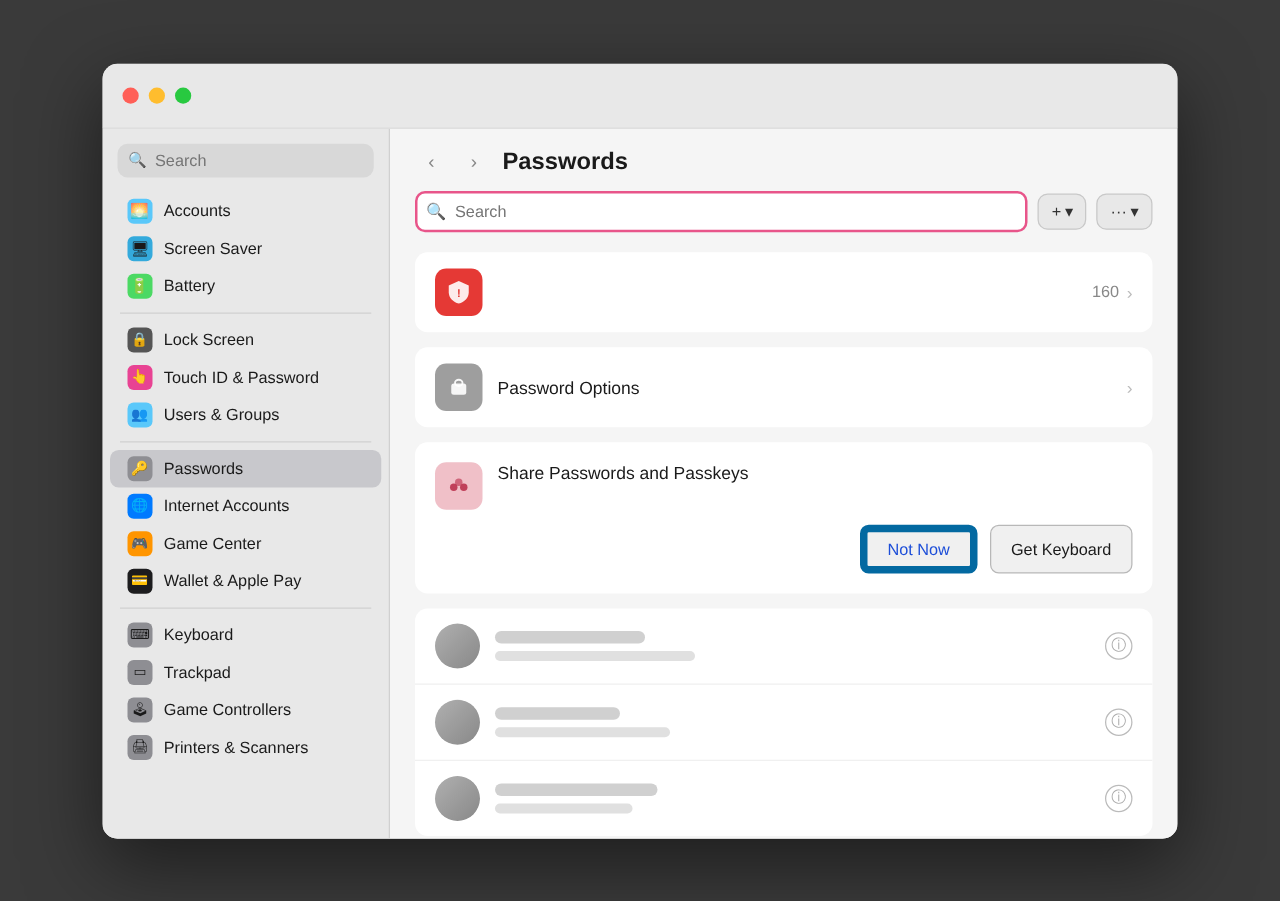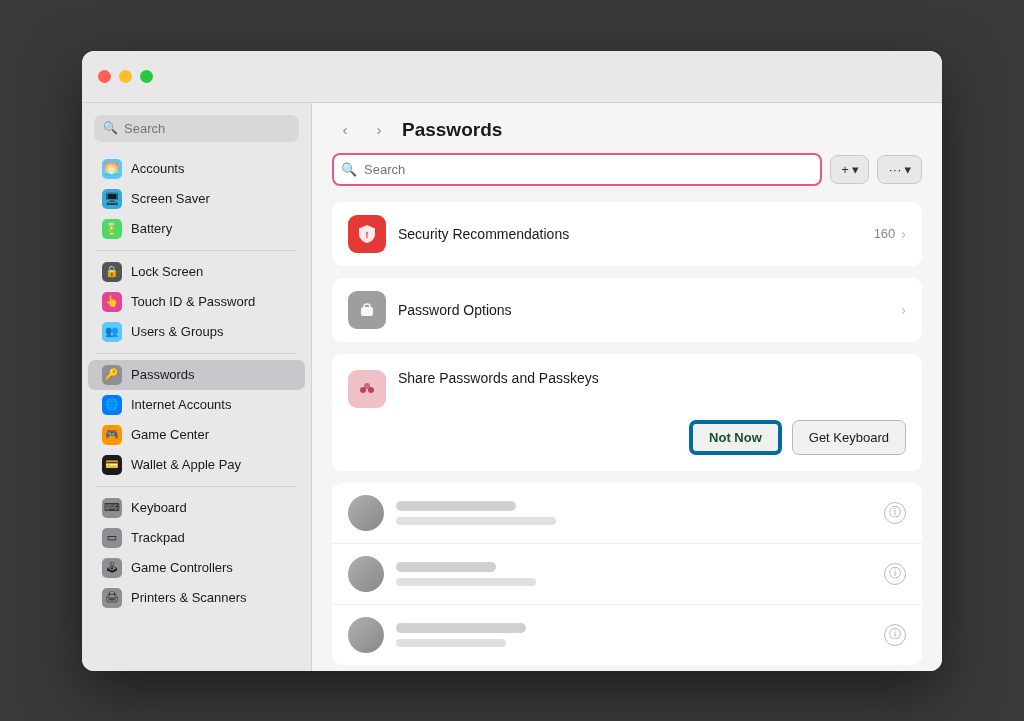--- a/index.html
+++ b/index.html
@@ -278,26 +278,25 @@
     }
     .share-buttons {
       display: flex;
       justify-content: flex-end;
       gap: 10px;
       margin-top: 10px;
     }
     .btn-secondary {
       padding: 6px 16px;
       border-radius: 7px;
-      border: 4px solid #0369a1;
+      border: 6px solid #0369a1;
       background: #f0f0f0;
       font-size: 13px;
       cursor: pointer;
-      color: #14532d;
-      font-weight: bold;
+      color: #1d4ed8;
     }
     .btn-primary {
       padding: 6px 16px;
       border-radius: 7px;
       border: 1px solid #b8b8b8;
       background: #f0f0f0;
       font-size: 13px;
       cursor: pointer;
       color: #1a1a1a;
       font-weight: 500;
@@ -484,21 +483,20 @@
 
         <div class="card">
           <div class="card-row">
             <div class="card-icon card-icon-red">
               <svg width="22" height="22" viewBox="0 0 22 22">
                 <path d="M11 2 L19 5.5 L19 11 C19 15.5 15.5 19 11 20 C6.5 19 3 15.5 3 11 L3 5.5 Z" fill="white" opacity="0.9"></path>
                 <text x="11" y="15" text-anchor="middle" font-size="9" fill="#e53935" font-weight="bold">!</text>
               </svg>
             </div>
             <div class="card-text">
-              <div class="card-title">Security Recommendations</div>
             </div>
             <div class="card-right">
               <span>160</span>
               <span class="chevron">›</span>
             </div>
           </div>
         </div>
 
         <div class="card">
           <div class="card-row">

